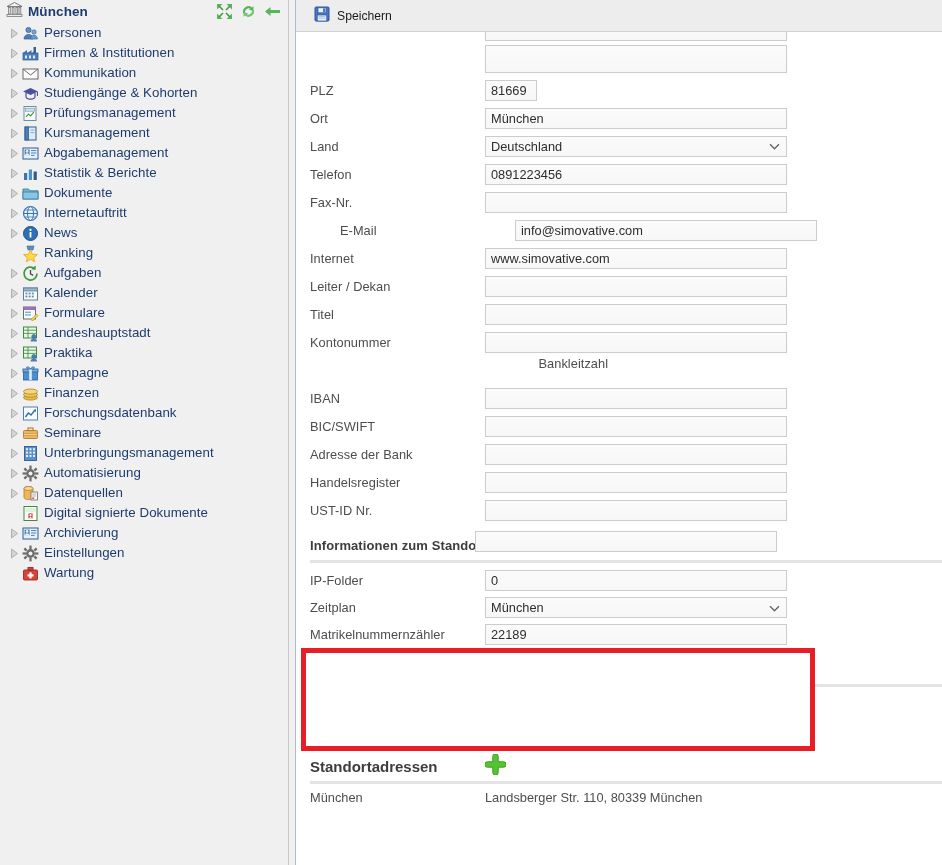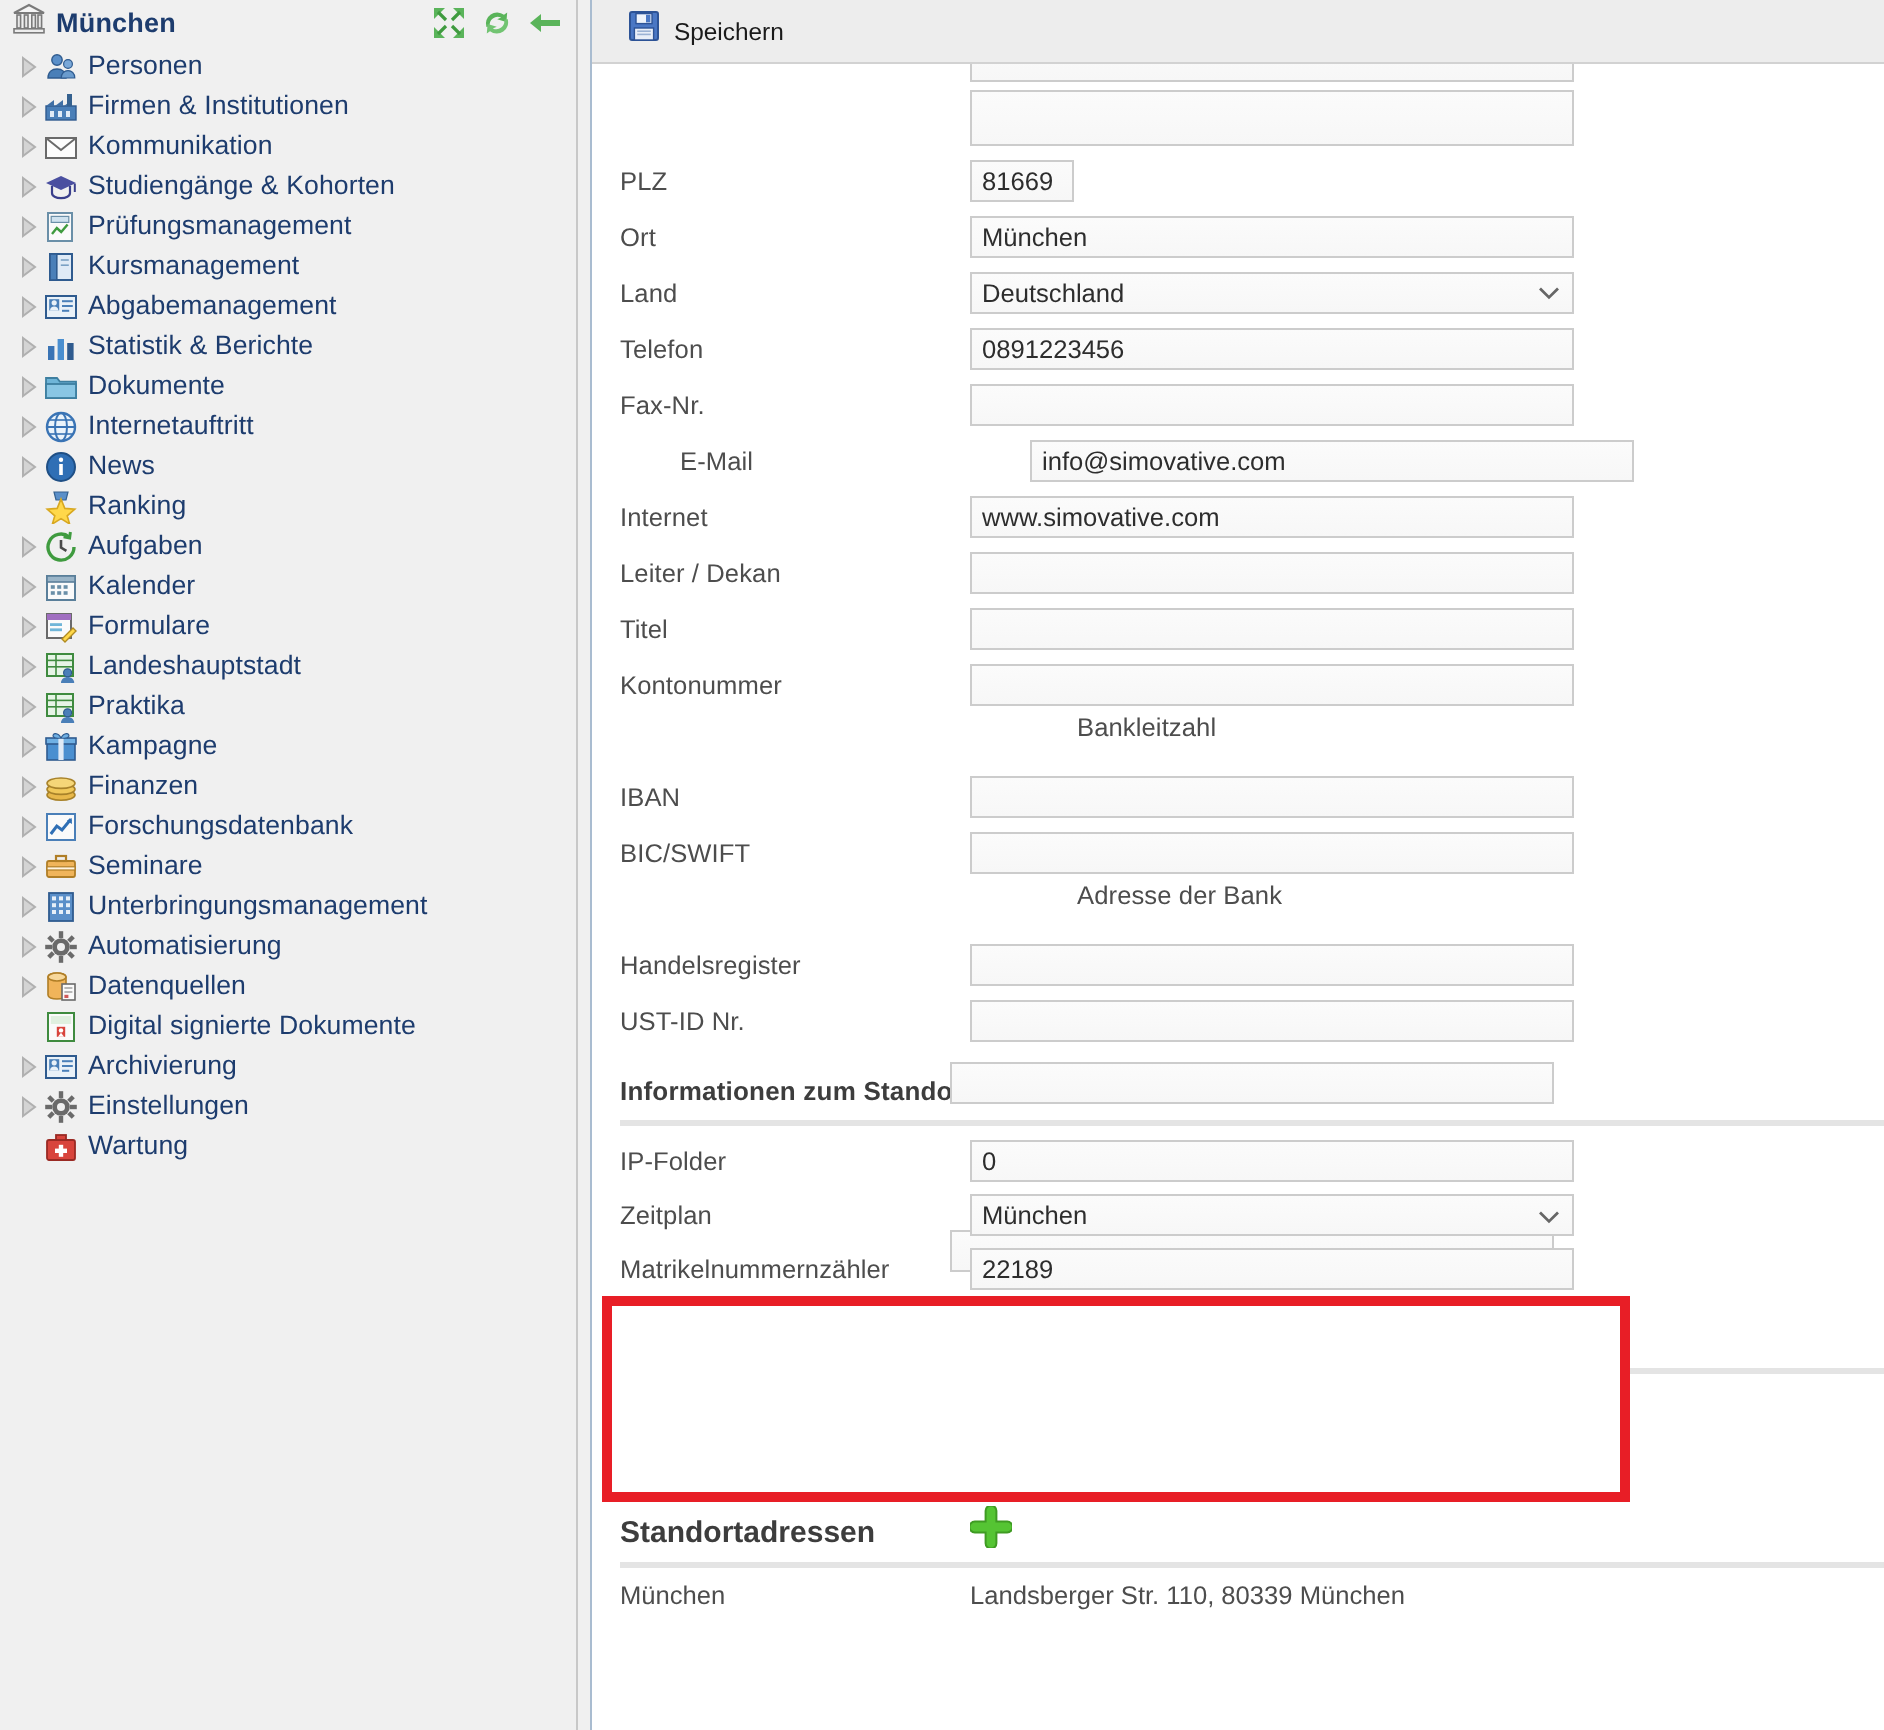--- a/index.html
+++ b/index.html
@@ -827,21 +827,21 @@
             <span class="fctl">
               <span class="finput" style="display: block;"></span>
             </span>
           </div>
           <div class="frow" style="height: 28px;">
             <span class="flabel">BIC/SWIFT</span>
             <span class="fctl">
               <span class="finput" style="display: block;"></span>
             </span>
           </div>
-          <div class="frow" style="height: 28px; flex-direction: column;">
+          <div class="frow" style="height: 28px;">
             <span class="flabel">Adresse der Bank</span>
             <span class="fctl">
               <span class="finput" style="display: block;"></span>
             </span>
           </div>
           <div class="frow" style="height: 28px;">
             <span class="flabel">Handelsregister</span>
             <span class="fctl">
               <span class="finput" style="display: block;"></span>
             </span>

